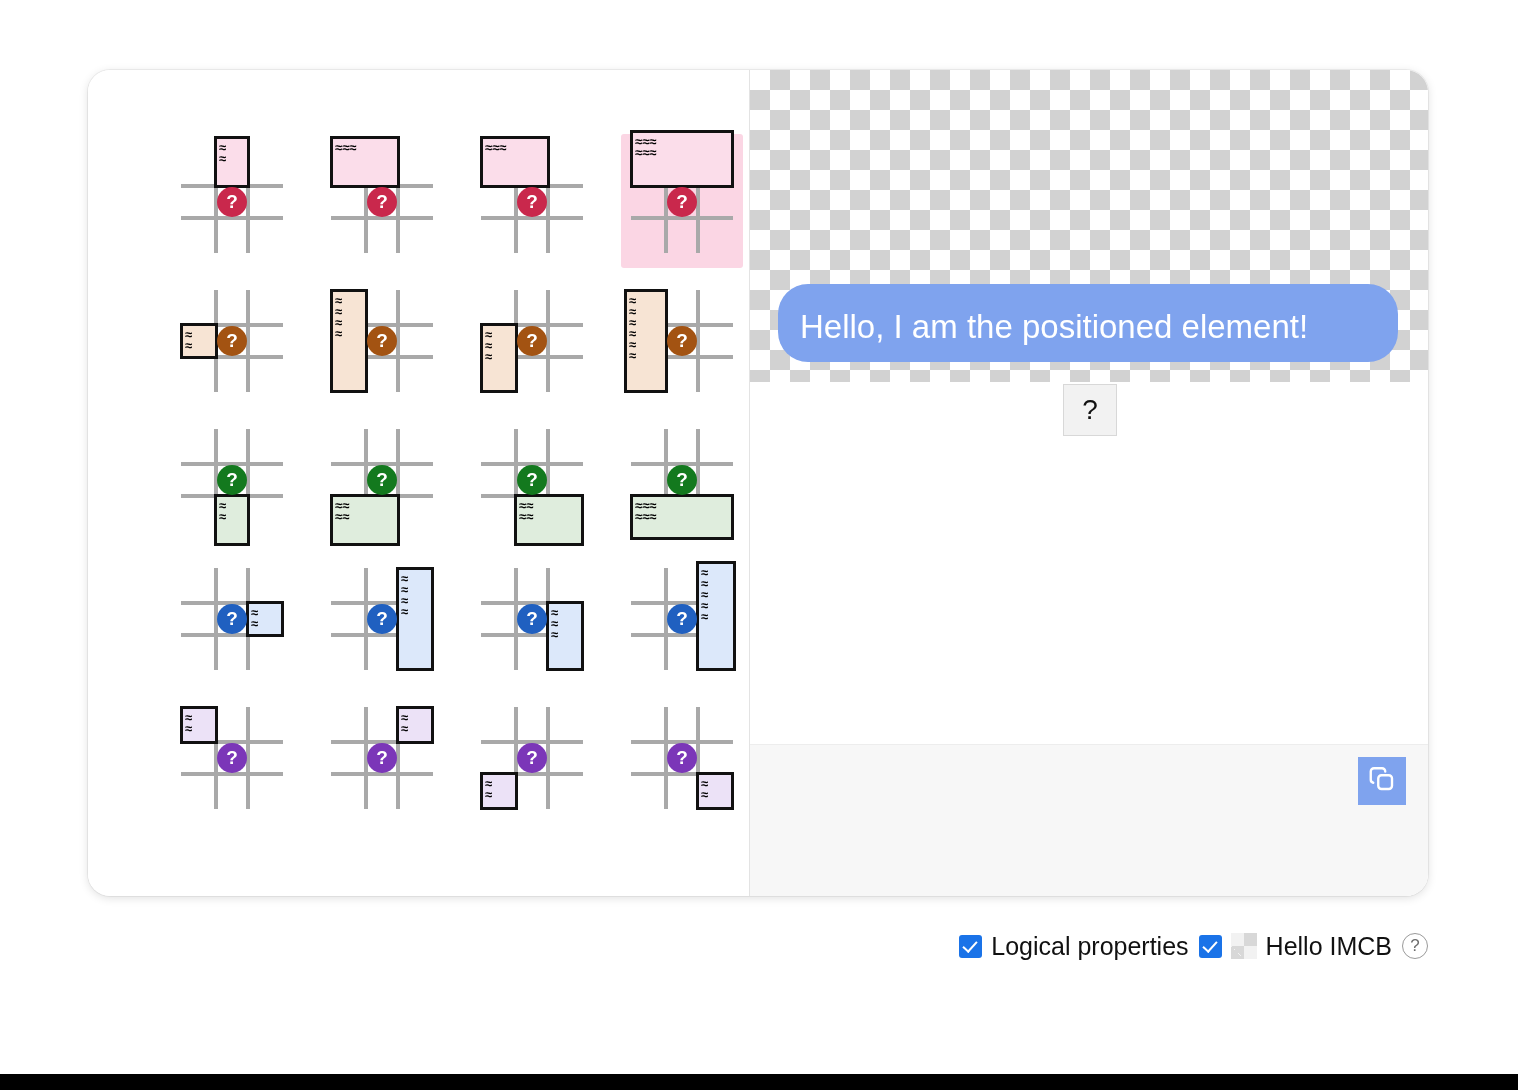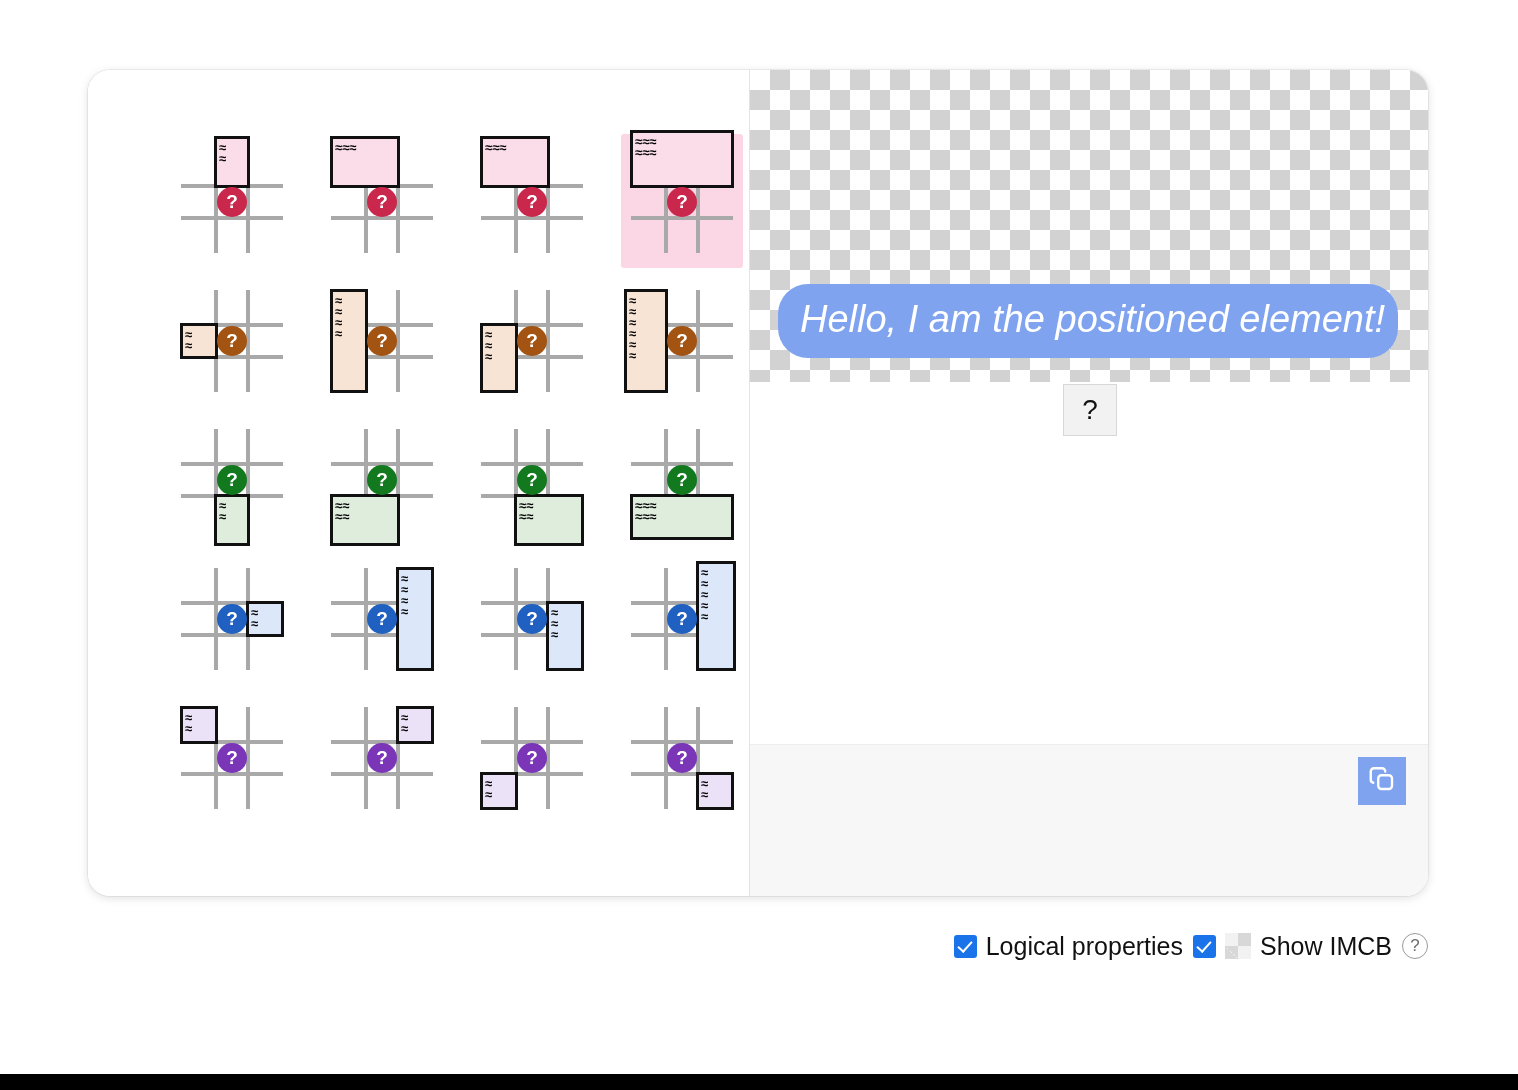--- a/index.html
+++ b/index.html
@@ -132,25 +132,24 @@
     background-position: 0 0, 20px 20px;
     overflow: visible;
   }
   .bubble {
     position: absolute;
     left: 28px; top: 214px;
     width: 620px;
     background: #7fa3ee;
     color: #fff;
     border-radius: 30px;
-    padding: 14px 22px 16px;
-    font-size: 38px;
+    padding: 24px 22px 16px;
+    font-size: 33px;
     line-height: 1.15;
     white-space: nowrap;
-    font-style: italic;
   }
   .anchor-box {
     position: absolute;
     left: 313px; top: 314px;
     width: 54px; height: 52px;
     background: #f2f2f2;
     border: 1px solid #d8d8d8;
     color: #111;
     font-size: 28px;
     display: flex; align-items: center; justify-content: center;
@@ -530,19 +529,19 @@
   </div>
 
   <div class="footer">
     <div class="ctl">
       <input type="checkbox" class="cbx" id="cb1" checked="" style="">
       <span class="lbl">Logical properties</span>
     </div>
     <div class="ctl">
       <input type="checkbox" class="cbx" id="cb2" checked="" style="">
       <span class="mini-check"></span>
-      <span class="lbl">Show IMCB</span>
+      <span class="lbl">Hello IMCB</span>
     </div>
     <div class="help">?</div>
   </div>
 
   <div class="bottom-strip"></div>
 </div>
 
 </body></html>

